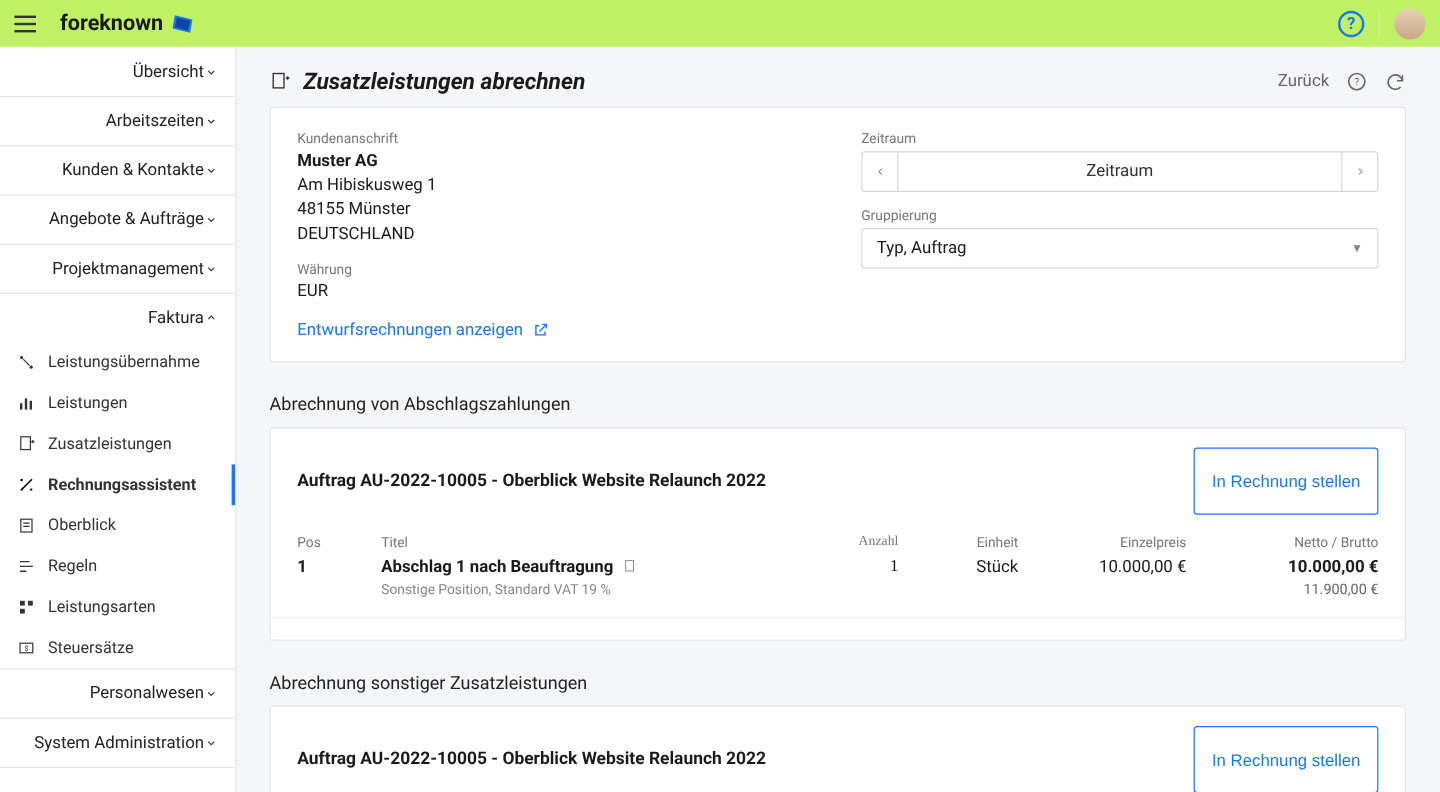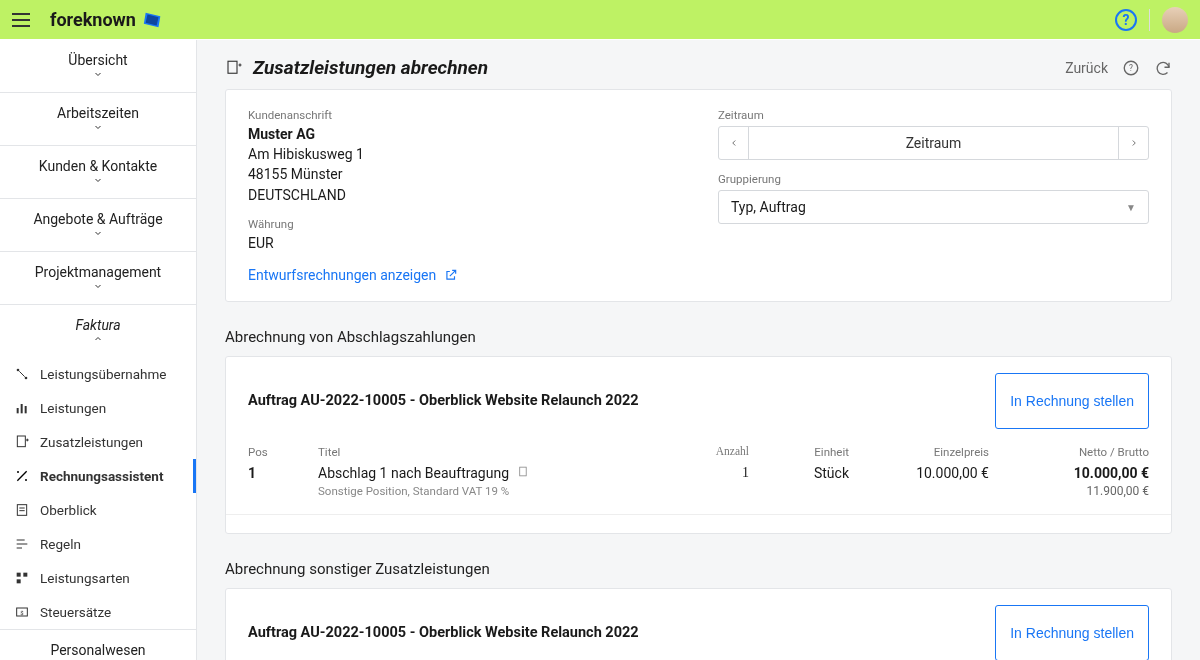--- a/index.html
+++ b/index.html
@@ -14,23 +14,23 @@
   .topbar-spacer { flex: 1; }
   .help-icon { width: 22px; height: 22px; border: 2px solid #1976f5; border-radius: 50%; color: #1976f5; display: flex; align-items: center; justify-content: center; font-weight: 700; font-size: 14px; cursor: pointer; }
   .divider-v { width: 1px; height: 22px; background: #ddd; margin: 0 12px; }
   .avatar { width: 26px; height: 26px; border-radius: 50%; background: linear-gradient(#e8d0b8, #c9a884); cursor: pointer; }
 
   .layout { display: flex; height: calc(660px - 40px); }
 
   
   .sidebar { width: 197px; background: #fff; border-right: 1px solid #e3e5e8; overflow-y: auto; }
   .nav-group { border-bottom: 1px solid #e3e5e8; }
-  .nav-item { display: flex; align-items: center; padding: 12px 14px; font-size: 14px; cursor: pointer; justify-content: flex-end; flex-direction: column; }
+  .nav-item { display: flex; align-items: center; padding: 12px 14px; font-size: 14px; cursor: pointer; justify-content: flex-end; }
   .nav-item.top-level { font-weight: 400; color: #222; }
-  .nav-item.expanded { font-weight: 400; font-style: italic; }
+  .nav-item.expanded { font-weight: 400; }
   .chev { width: 12px; height: 12px; }
   .sub-items { }
   .sub-item { display: flex; align-items: center; gap: 10px; padding: 9px 14px; font-size: 13.5px; cursor: pointer; color: #333; }
   .sub-item.active { font-weight: 700; border-right: 3px solid #1976f5; }
   .sub-icon { width: 16px; height: 16px; flex-shrink: 0; }
 
   
   .main { flex: 1; overflow-y: auto; padding: 0 0 20px 0; }
   .page-header { display: flex; align-items: center; padding: 16px 28px 10px 28px; gap: 10px; }
   .page-header-icon { width: 18px; height: 18px; }
@@ -70,21 +70,21 @@
   .order-table { padding: 0 22px 18px 22px; }
   .tbl-head, .tbl-row { display: flex; align-items: flex-start; }
   .tbl-head { font-size: 11.5px; color: #777; padding-bottom: 4px; }
   .col-pos { width: 70px; }
   .col-title { flex: 1; }
   .col-qty { width: 90px; text-align: right; font-family: Liberation Serif, serif; }
   .col-unit { width: 100px; text-align: right; }
   .col-price { width: 140px; text-align: right; }
   .col-total { width: 160px; text-align: right; }
   .tbl-row { font-size: 14px; padding: 2px 0; }
-  .row-title { font-weight: 400; display: flex; gap: 8px; }
+  .row-title { font-weight: 700; display: flex; gap: 8px; }
   .row-sub { font-size: 11.5px; color: #888; margin-top: 3px; }
   .row-netto { font-weight: 700; }
   .row-brutto { font-size: 12px; color: #666; margin-top: 3px; }
   .mini-icon { width: 13px; height: 13px; color: #888; }
   .tbl-divider { border-top: 1px solid #eee; margin: 14px -22px 0 -22px; }
 
 </style>
 </head>
 <body>
 

